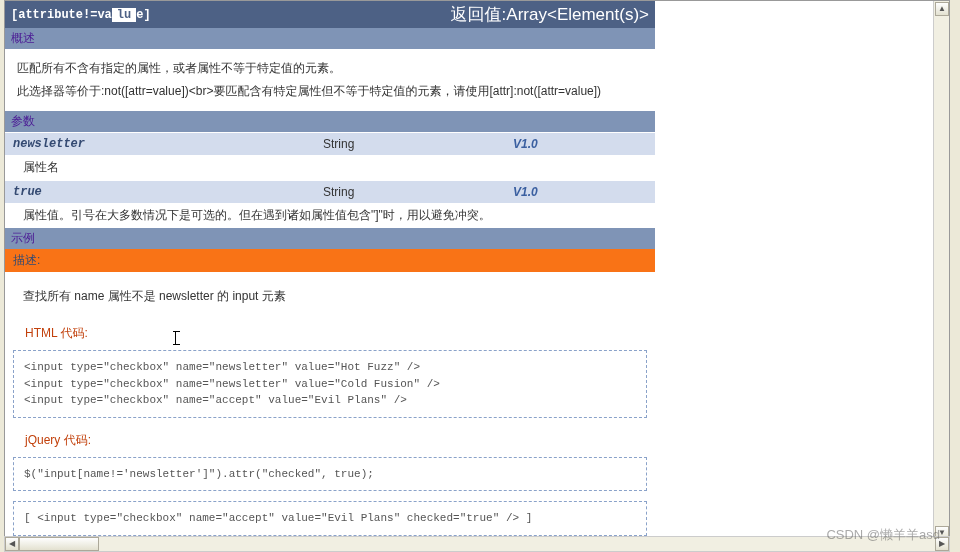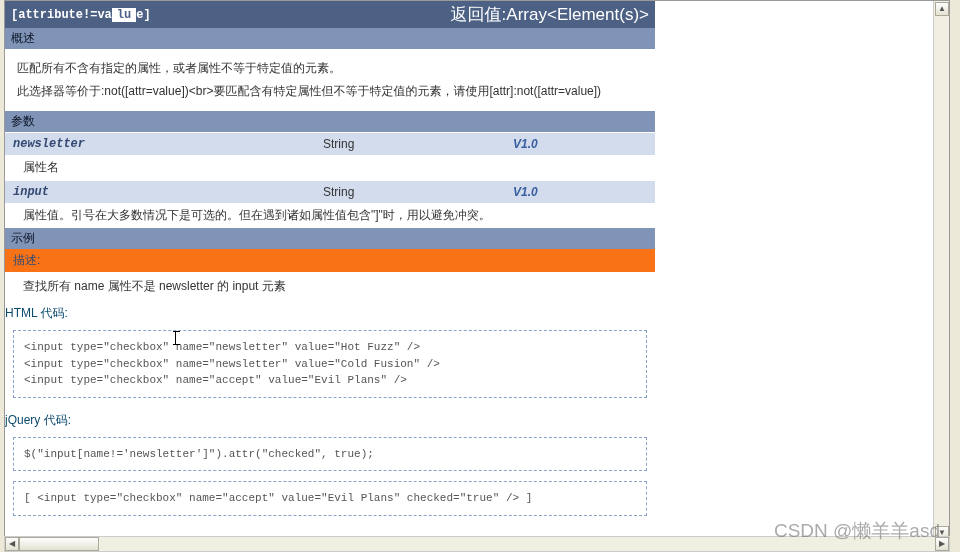--- a/index.html
+++ b/index.html
@@ -82,21 +82,21 @@
     font-weight: bold;
   }
   .title-bar .selector .hl {
     background: #fff; color: #4d6185;
     padding: 0 5px;
   }
   .title-bar .ret { font-size: 17px; }
 
   .section-head {
     background: #7f94b6;
-    color: #0f172a;
+    color: #4c1d95;
     padding: 2px 6px;
     font-size: 12px;
   }
   .desc-block { padding: 6px 12px; color: #333; }
   .desc-block p { margin: 4px 0; line-height: 1.6; }
 
   .param-row {
     background: #d3dced;
     display: flex;
     padding: 4px 8px;
@@ -109,22 +109,22 @@
   .param-row .ptype { width: 190px; font-style: normal; font-weight: normal; color: #333; }
   .param-row .pver  { flex: 1; color: #3a5fa0; font-style: italic; font-weight: bold; padding-right: 8px; }
   .param-desc { padding: 4px 18px; color: #333; }
 
   .ex-label {
     background: #f97316;
     color: #344a72;
     padding: 3px 8px;
     font-weight: normal;
   }
-  .ex-text { padding: 6px 18px; color: #333; }
-  .sub-label { padding: 4px 0; color: #0c4a6e; }
+  .ex-text { padding: 16px 18px; color: #333; }
+  .sub-label { padding: 4px 8px; color: #c2410c; margin-left: 12px; }
 
   pre.codebox {
     margin: 4px 8px 10px 8px;
     padding: 8px 10px;
     border: 1px dashed #8aa2c9;
     font-family: "Courier New", monospace;
     font-size: 11px;
     color: #555;
     white-space: pre;
     line-height: 1.5;
@@ -141,21 +141,21 @@
     content: ""; position: absolute; left: -3px;
     width: 7px; height: 1px; background: #000;
   }
   .cursor::before { top: 0; }
   .cursor::after  { bottom: 0; }
 
   .watermark {
     position: absolute;
     right: 20px; bottom: 8px;
     color: rgba(100,100,100,0.55);
-    font-size: 19px;
+    font-size: 13px;
     pointer-events: none;
     text-align: center;
   }
 </style>
 </head>
 <body>
 
 <div class="frame">
   <div class="content">
     <div class="inner">
@@ -176,21 +176,21 @@
       <div class="section-head">参数</div>
 
       <div class="param-row">
         <span class="pname">newsletter</span>
         <span class="ptype">String</span>
         <span class="pver">V1.0</span>
       </div>
       <div class="param-desc">属性名</div>
 
       <div class="param-row">
-        <span class="pname">input</span>
+        <span class="pname">true</span>
         <span class="ptype">String</span>
         <span class="pver">V1.0</span>
       </div>
       <div class="param-desc">属性值。引号在大多数情况下是可选的。但在遇到诸如属性值包含"]"时，用以避免冲突。</div>
 
       <div class="section-head">示例</div>
 
       <div class="ex-label">描述:</div>
       <div class="ex-text">查找所有 name 属性不是 newsletter 的 input 元素</div>
 

